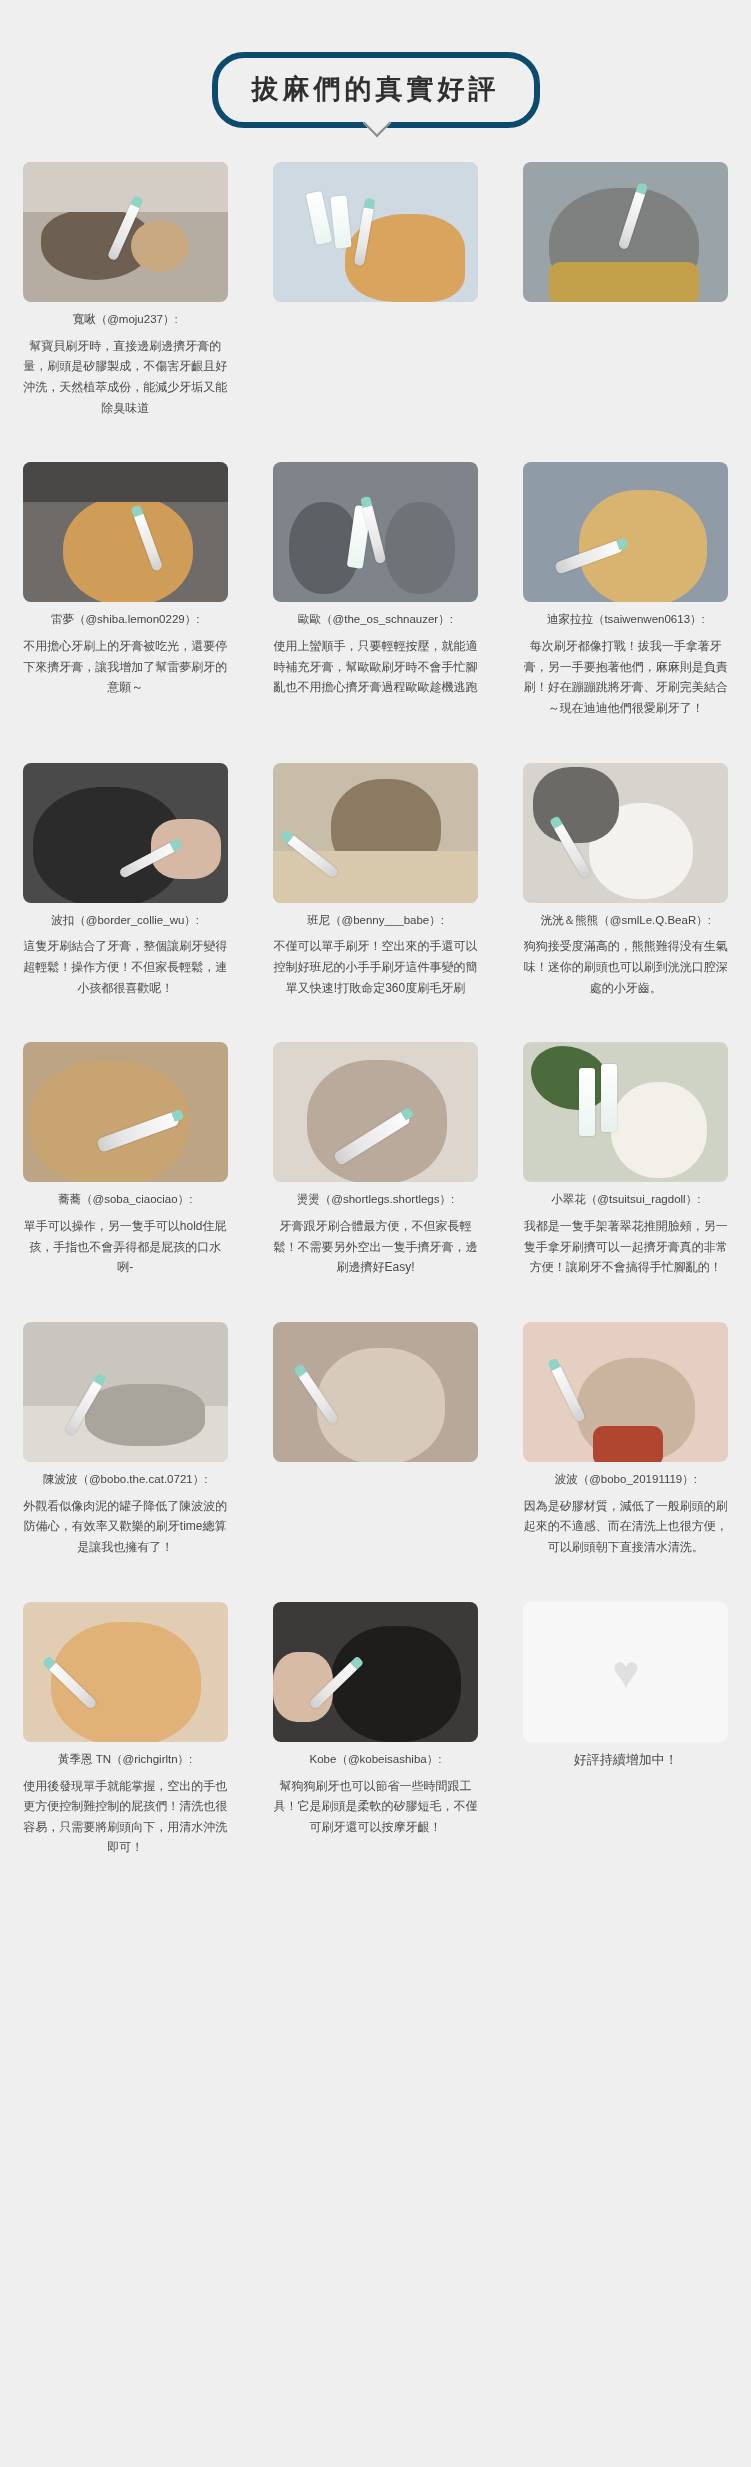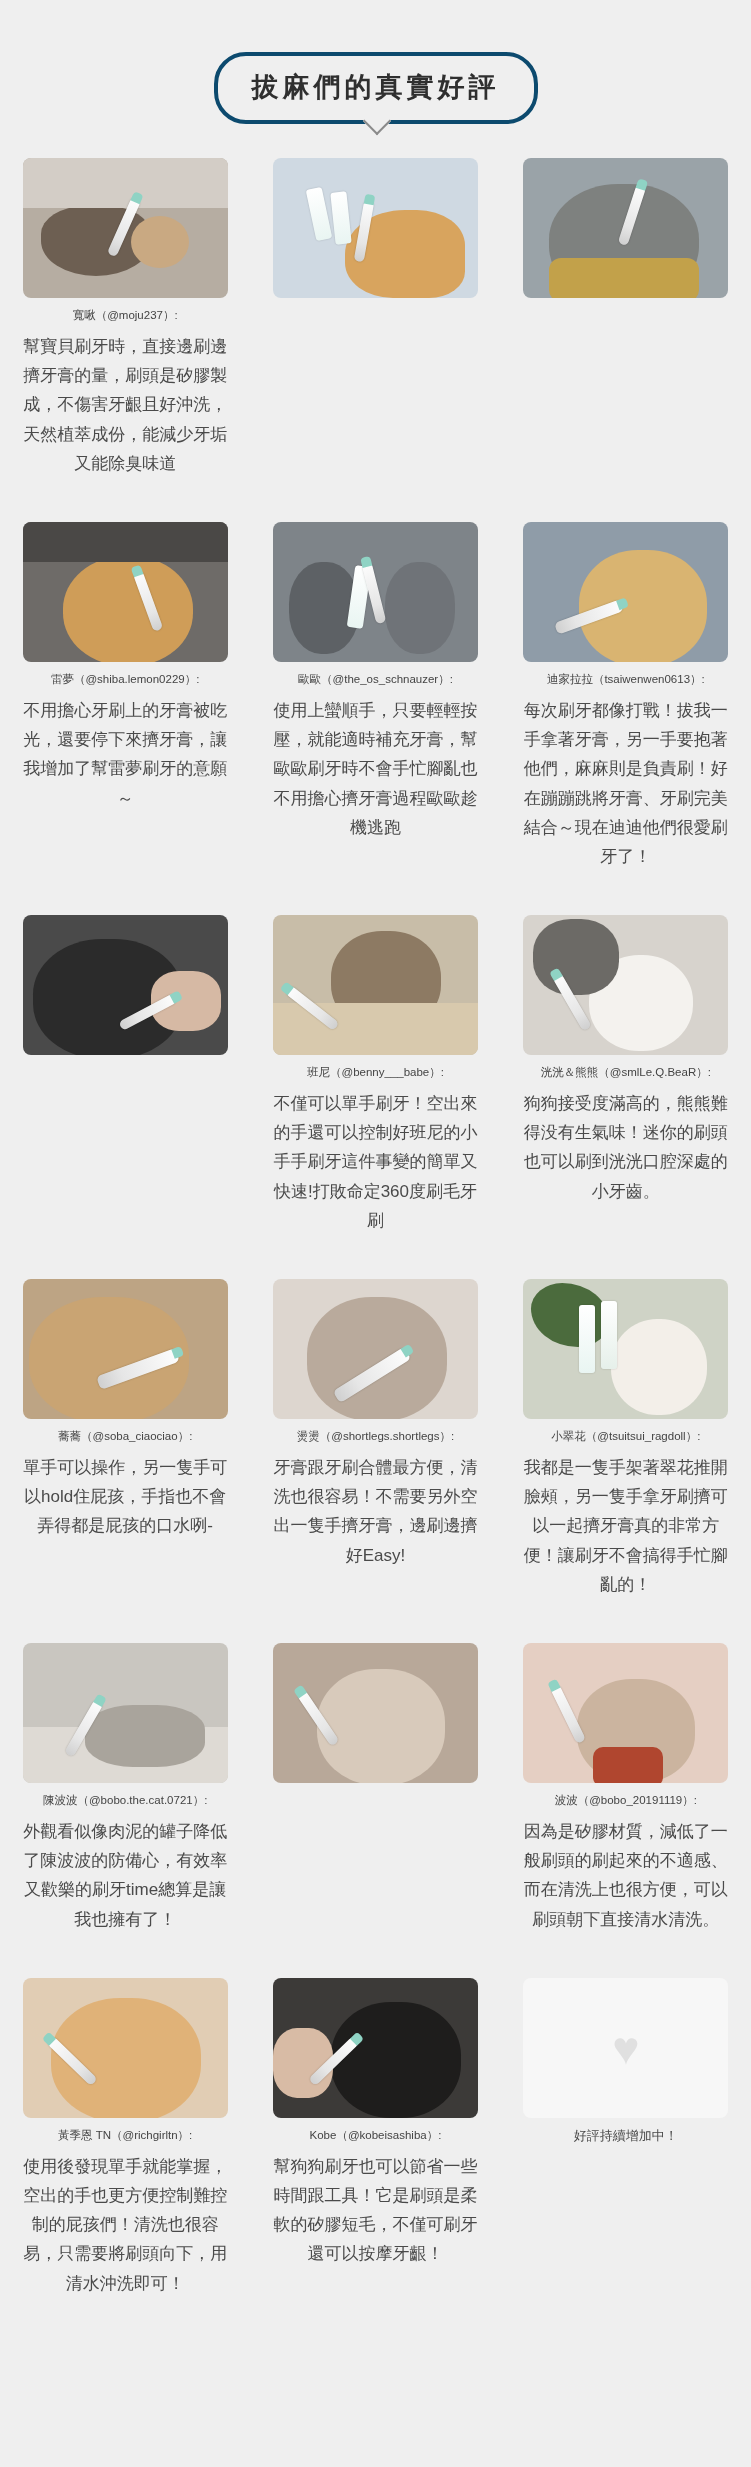--- a/index.html
+++ b/index.html
@@ -17,21 +17,21 @@
     position: relative;
     overflow: hidden;
   }
   
   .header-wrap {
     padding: 52px 0 34px 0;
     display: flex;
     justify-content: center;
   }
   .title-badge {
-    border: 4px solid #0c4a6e;
+    border: 6px solid #0c4a6e;
     border-radius: 32px;
     padding: 13px 34px 15px 34px;
     background: transparent;
     position: relative;
   }
   .title-badge .title-text {
     font-size: 27px;
     font-weight: bold;
     letter-spacing: 4px;
     color: #2f2f2f;
@@ -104,21 +104,21 @@
     margin-top: 9px;
     text-align: center;
   }
   .handle {
     font-size: 11.5px;
     line-height: 1.55;
     color: #444;
     margin-bottom: 2px;
   }
   .quote {
-    font-size: 17px;
+    font-size: 12px;
     line-height: 1.72;
     color: #4a4a4a;
     text-align: center;
     margin-top: 7px;
   }
   .heart-cell {
     width: 205px;
     height: 140px;
     border-radius: 8px;
     background: #f7f7f7;
@@ -228,20 +228,24 @@
     </div>
 
     <div class="cell">
       <div class="photo" style="background:#4a4a4a">
         <div class="ph-body" style="width:150px;height:120px;left:10px;top:24px;background:#2b2b2b;border-radius:46%"></div>
         <div class="ph-body" style="width:70px;height:60px;left:128px;top:56px;background:#d6b9a4;border-radius:40%"></div>
         <div class="brush" style="left:120px;top:66px;transform:rotate(62deg)">
             <span class="tip"></span>
           </div>
       </div>
+      <div class="caption">
+        <div class="handle">波扣（@border_collie_wu）:</div>
+        <div class="quote">這隻牙刷結合了牙膏，整個讓刷牙變得超輕鬆！操作方便！不但家長輕鬆，連小孩都很喜歡呢！</div>
+      </div>
     </div>
 
     <div class="cell">
       <div class="photo" style="background:#c8bda8">
         <div class="ph-body" style="width:110px;height:100px;left:58px;top:16px;background:#8d7a63;border-radius:46%"></div>
         <div class="ph-body" style="width:205px;height:52px;left:0;top:88px;background:#d8c9ad;border-radius:0"></div>
         <div class="brush" style="left:34px;top:62px;transform:rotate(-52deg)">
             <span class="tip"></span>
           </div>
       </div>
@@ -280,21 +284,21 @@
 
     <div class="cell">
       <div class="photo" style="background:#ddd6cf">
         <div class="ph-body" style="width:140px;height:124px;left:34px;top:18px;background:#b9aa9c;border-radius:46%"></div>
         <div class="brush" style="left:92px;top:54px;transform:rotate(58deg);width:14px;height:84px">
             <span class="tip"></span>
           </div>
       </div>
       <div class="caption">
         <div class="handle">燙燙（@shortlegs.shortlegs）:</div>
-        <div class="quote">牙膏跟牙刷合體最方便，清洗也很容易！不需要另外空出一隻手擠牙膏，邊刷邊擠好Easy!</div>
+        <div class="quote">牙膏跟牙刷合體最方便，不但家長輕鬆！不需要另外空出一隻手擠牙膏，邊刷邊擠好Easy!</div>
       </div>
     </div>
 
     <div class="cell">
       <div class="photo" style="background:#cfd3c6">
         <div class="ph-body" style="width:96px;height:96px;left:88px;top:40px;background:#f3efe9;border-radius:48%"></div>
         <div class="ph-body" style="width:78px;height:64px;left:8px;top:4px;background:#4b6b3d;border-radius:40% 60% 40% 60%"></div>
         <div class="tube" style="left:56px;top:26px;height:68px"></div>
         <div class="tube" style="left:78px;top:22px;height:68px;background:linear-gradient(180deg,#fff 0%,#e6f0ea 100%)"></div>
       </div>

